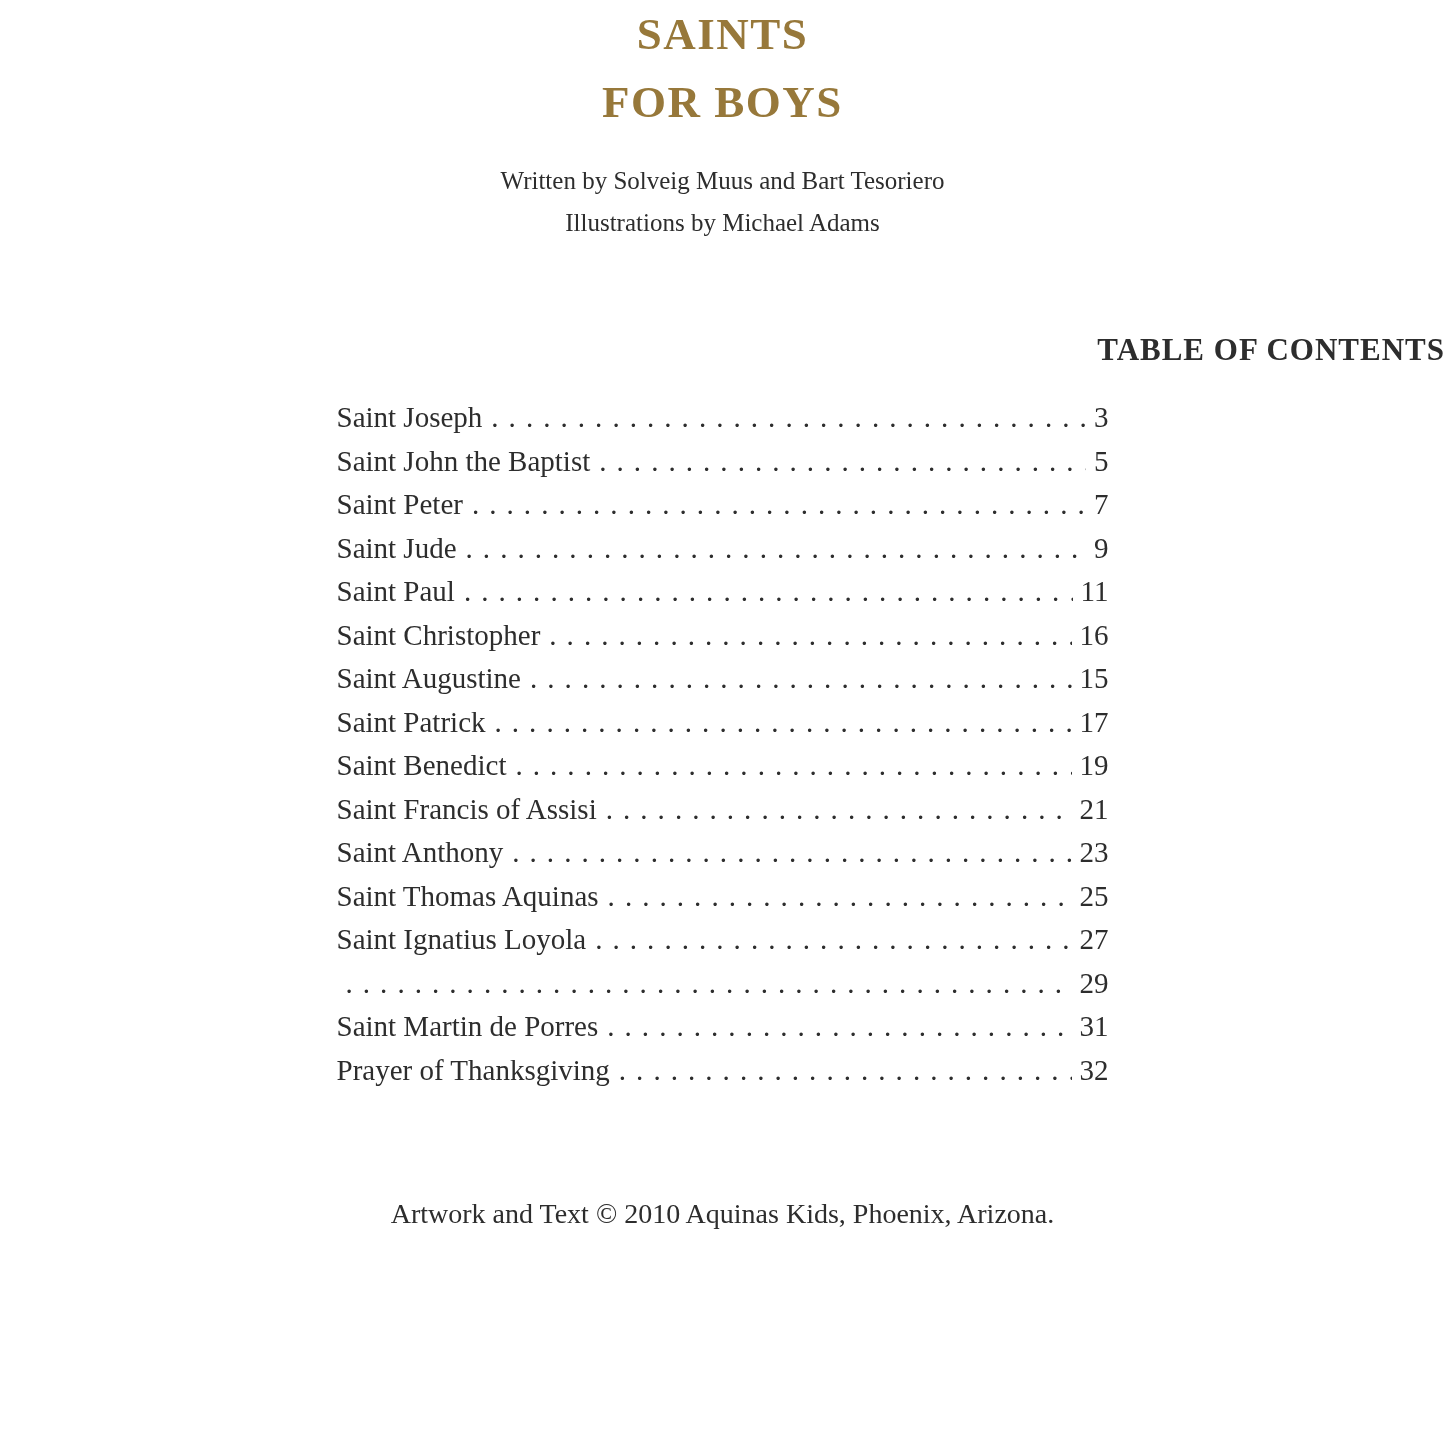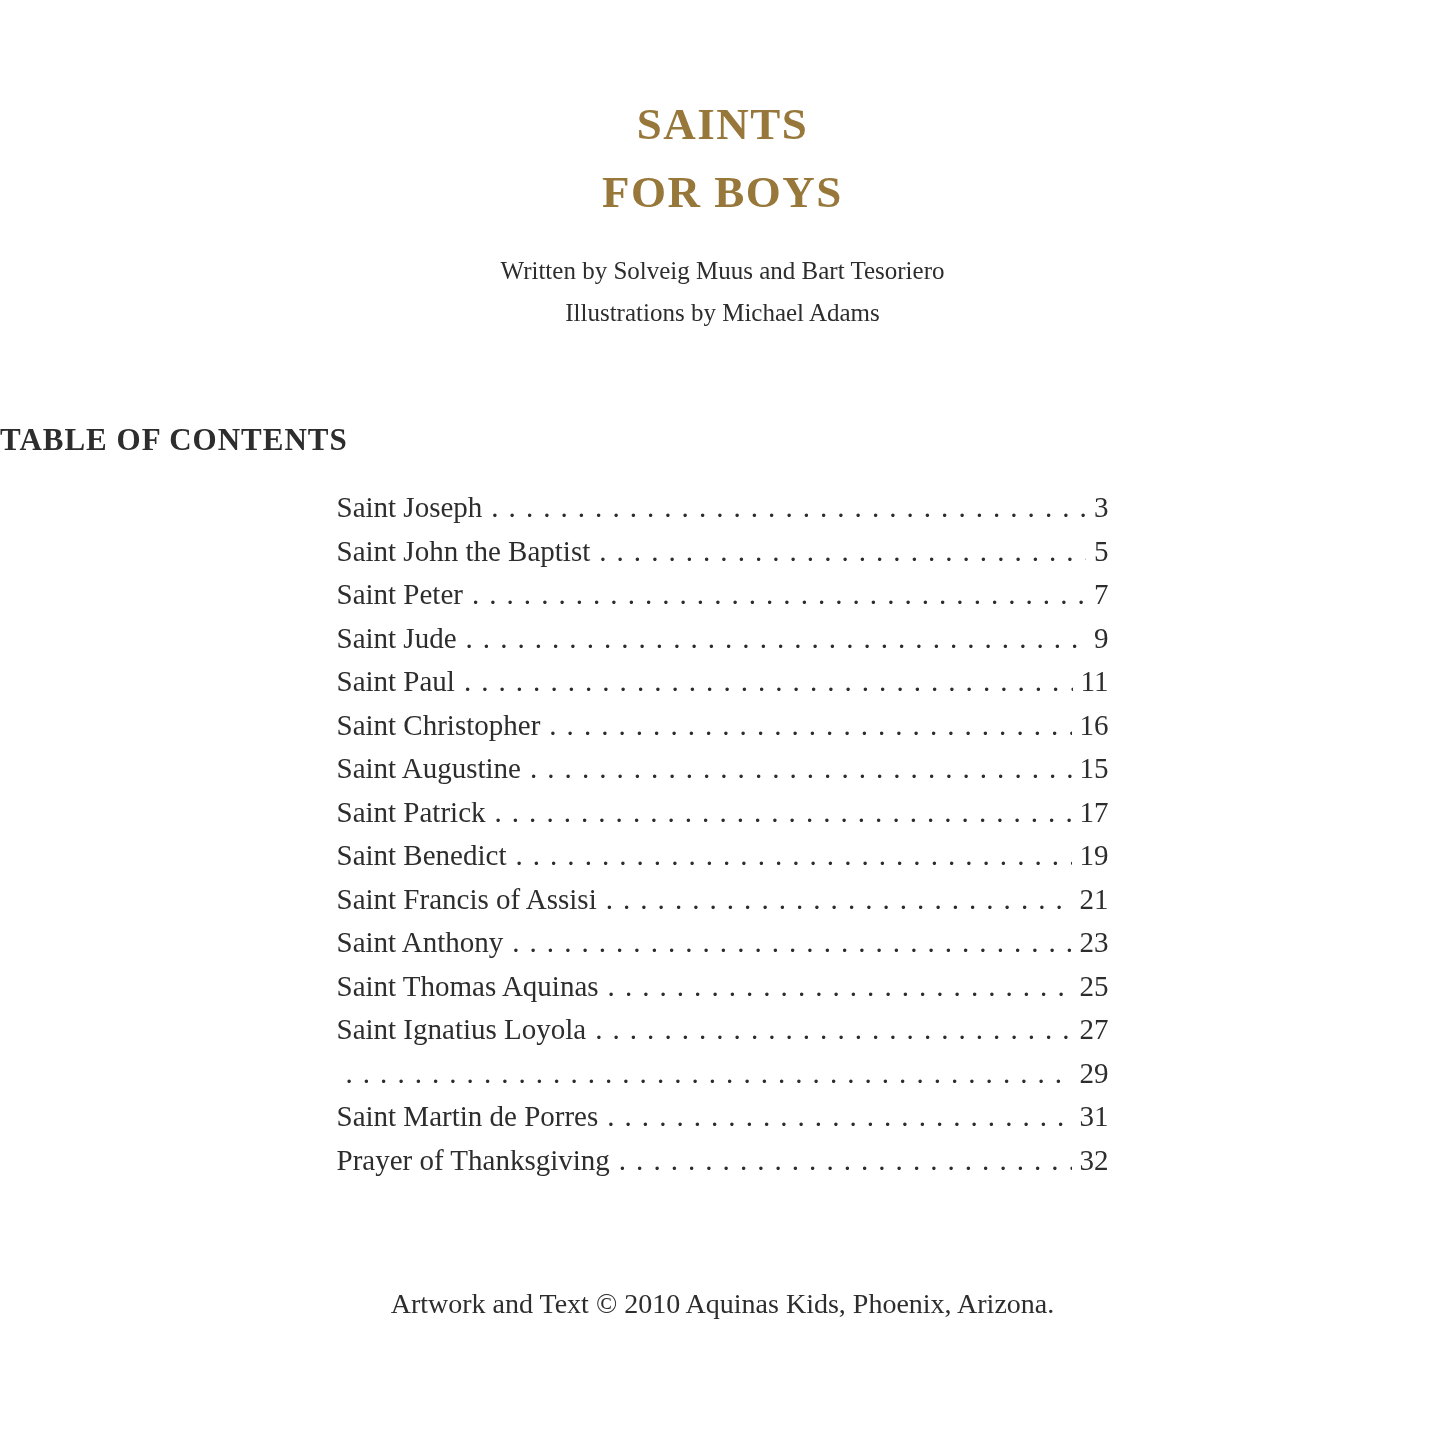--- a/index.html
+++ b/index.html
@@ -11,39 +11,38 @@
     position: relative;
     width: 1445px;
     height: 1445px;
     background: var(--bg, #ffffff);
     font-family: "Liberation Serif", "DejaVu Serif", serif;
     color: var(--ink, #2d2d2d);
     overflow: hidden;
   }
   .title {
     margin: 0;
-    padding-top: 90px;
     text-align: center;
     font-size: 45px;
     font-weight: bold;
     line-height: 68px;
     letter-spacing: 1.5px;
     color: var(--gold, #97783a);
   }
   .title-line { display: block; }
   .byline {
     margin-top: 24px;
     text-align: center;
     font-size: 25px;
     line-height: 42px;
     color: var(--ink, #2d2d2d);
   }
   .toc-heading {
     margin: 86px 0 0 0;
-    text-align: left;
+    text-align: right;
     font-size: 31px;
     font-weight: bold;
     letter-spacing: 1px;
     line-height: 40px;
   }
   .toc {
     width: 772px;
     margin: 26px auto 12px auto;
     font-size: 29px;
   }

